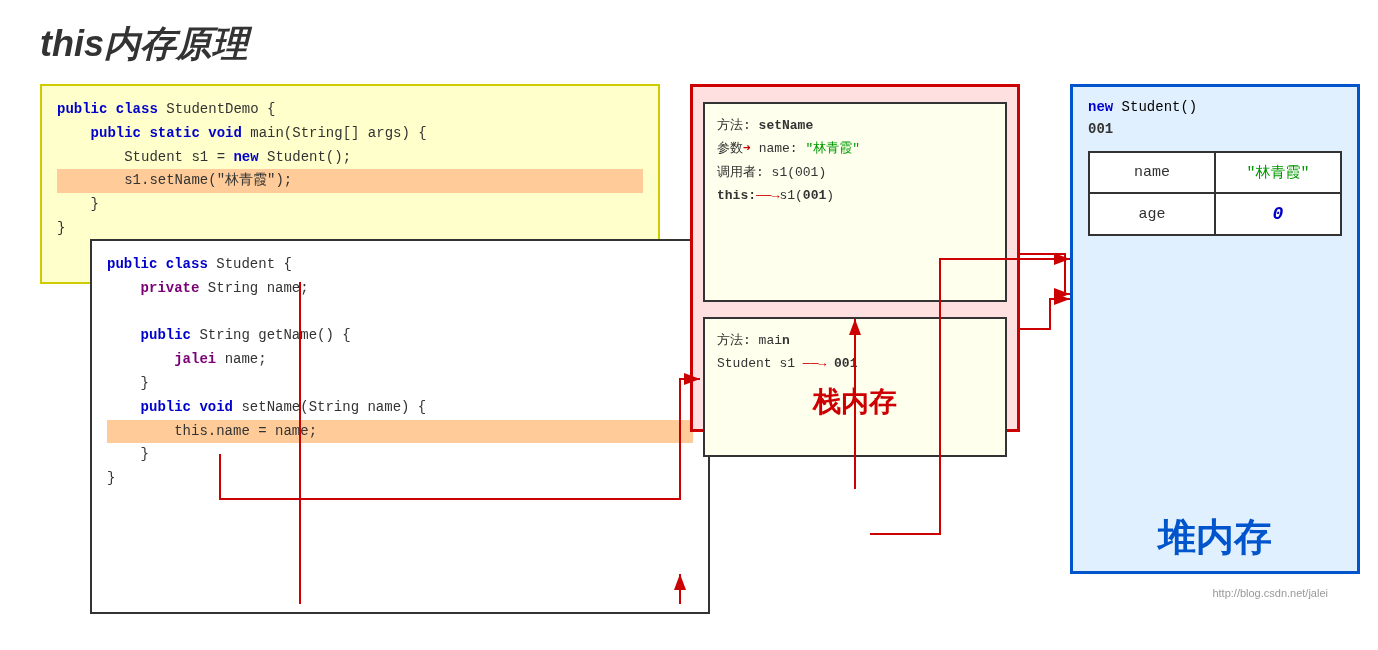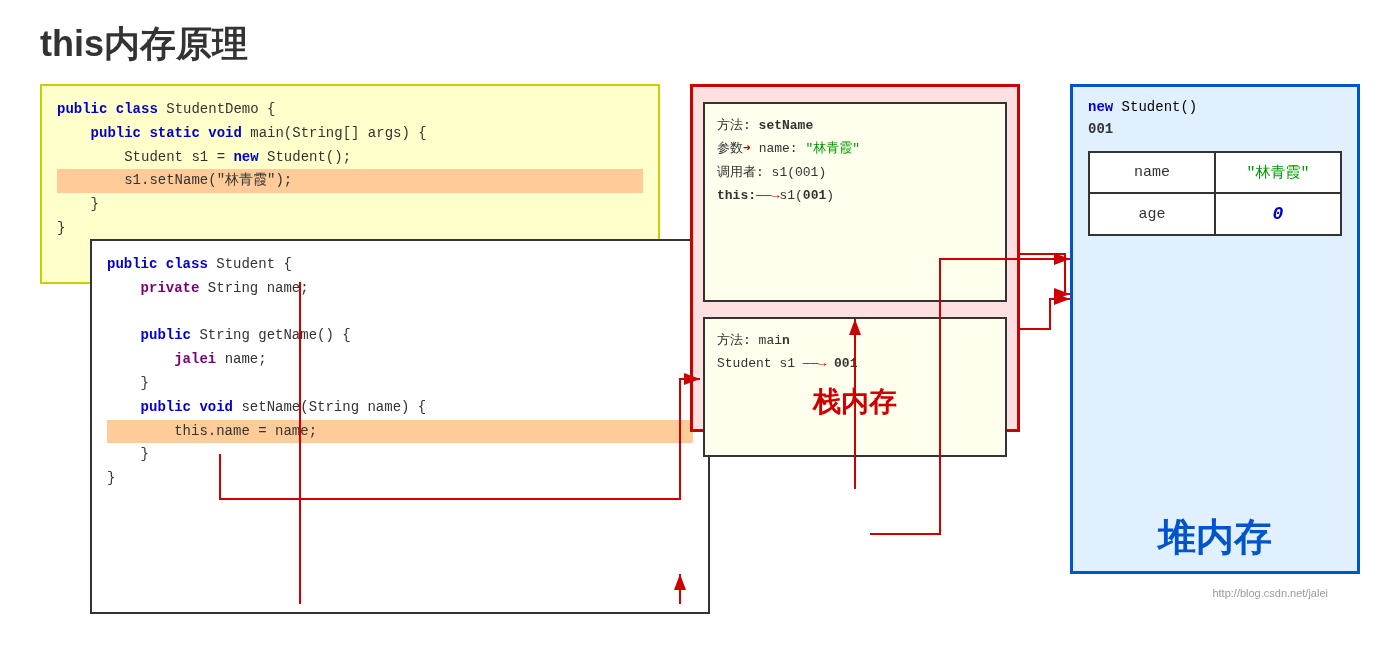--- a/index.html
+++ b/index.html
@@ -13,20 +13,21 @@
     }
 
     .page-title {
       font-size: 36px;
       font-weight: bold;
       color: #333;
       padding: 20px 0 15px 40px;
       font-family: Arial, sans-serif;
     }
     .page-title span {
+      font-style: italic;
     }
 
     .main-area {
       position: relative;
       margin: 0 20px;
       height: 520px;
     }
 
     
     .code-box-outer {

